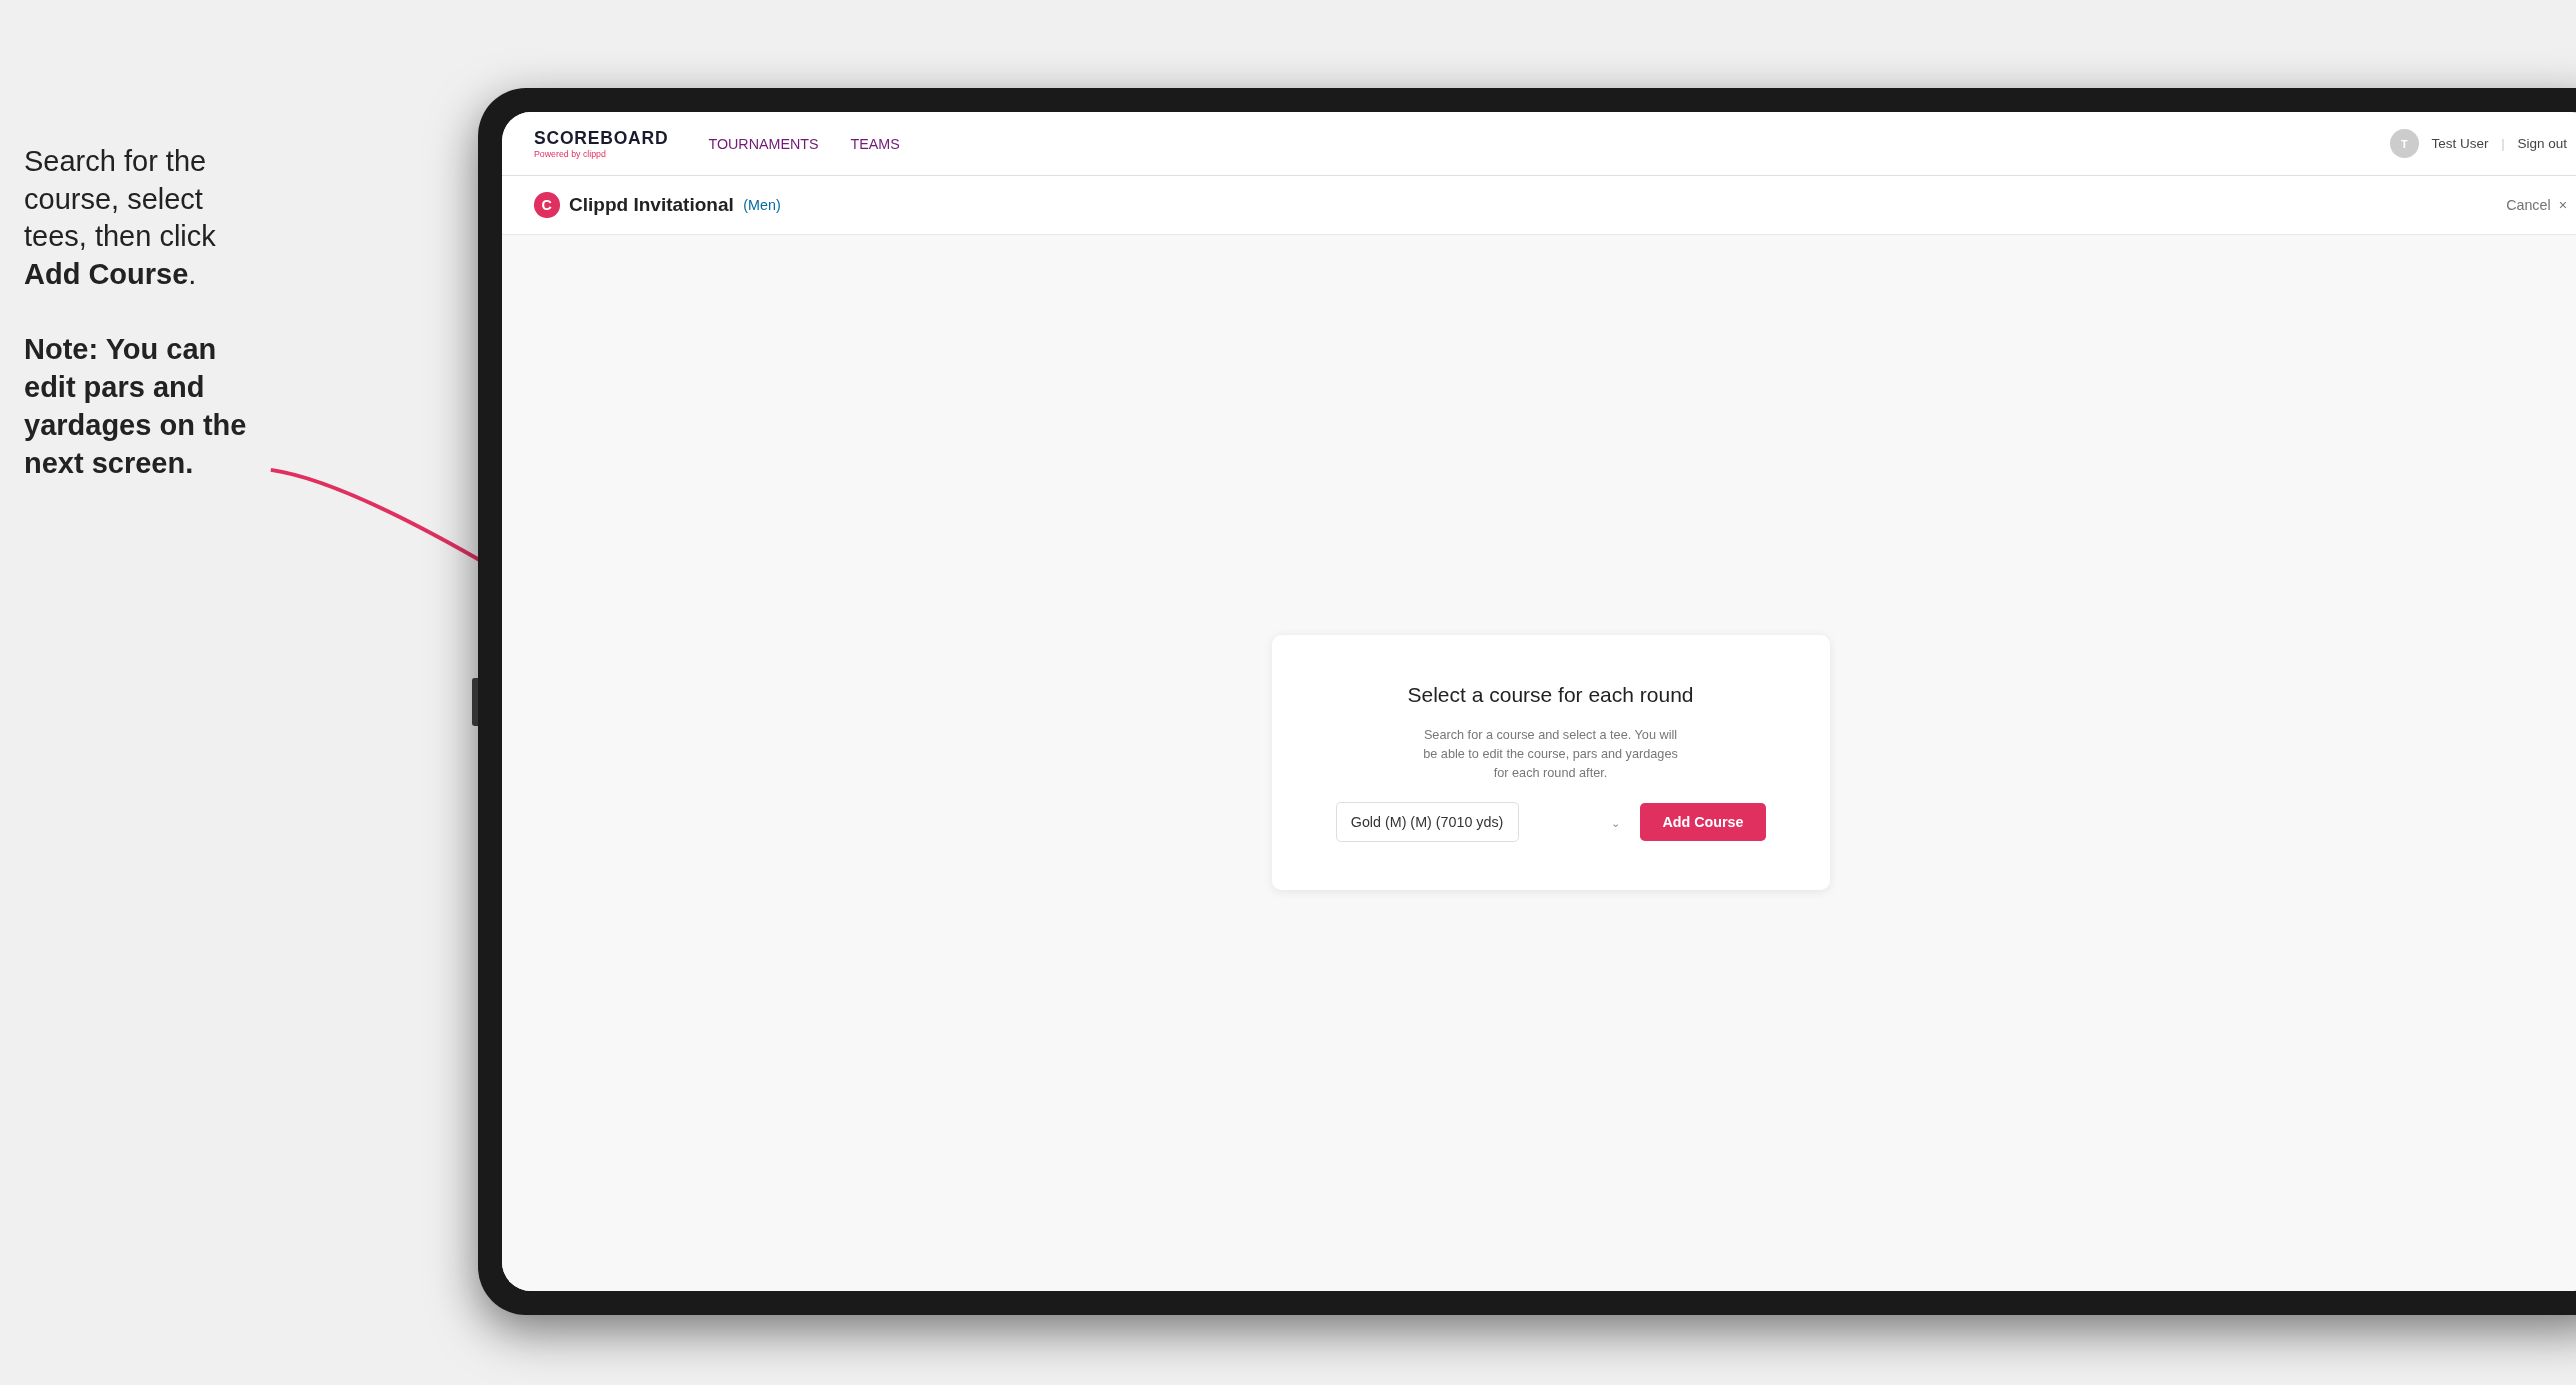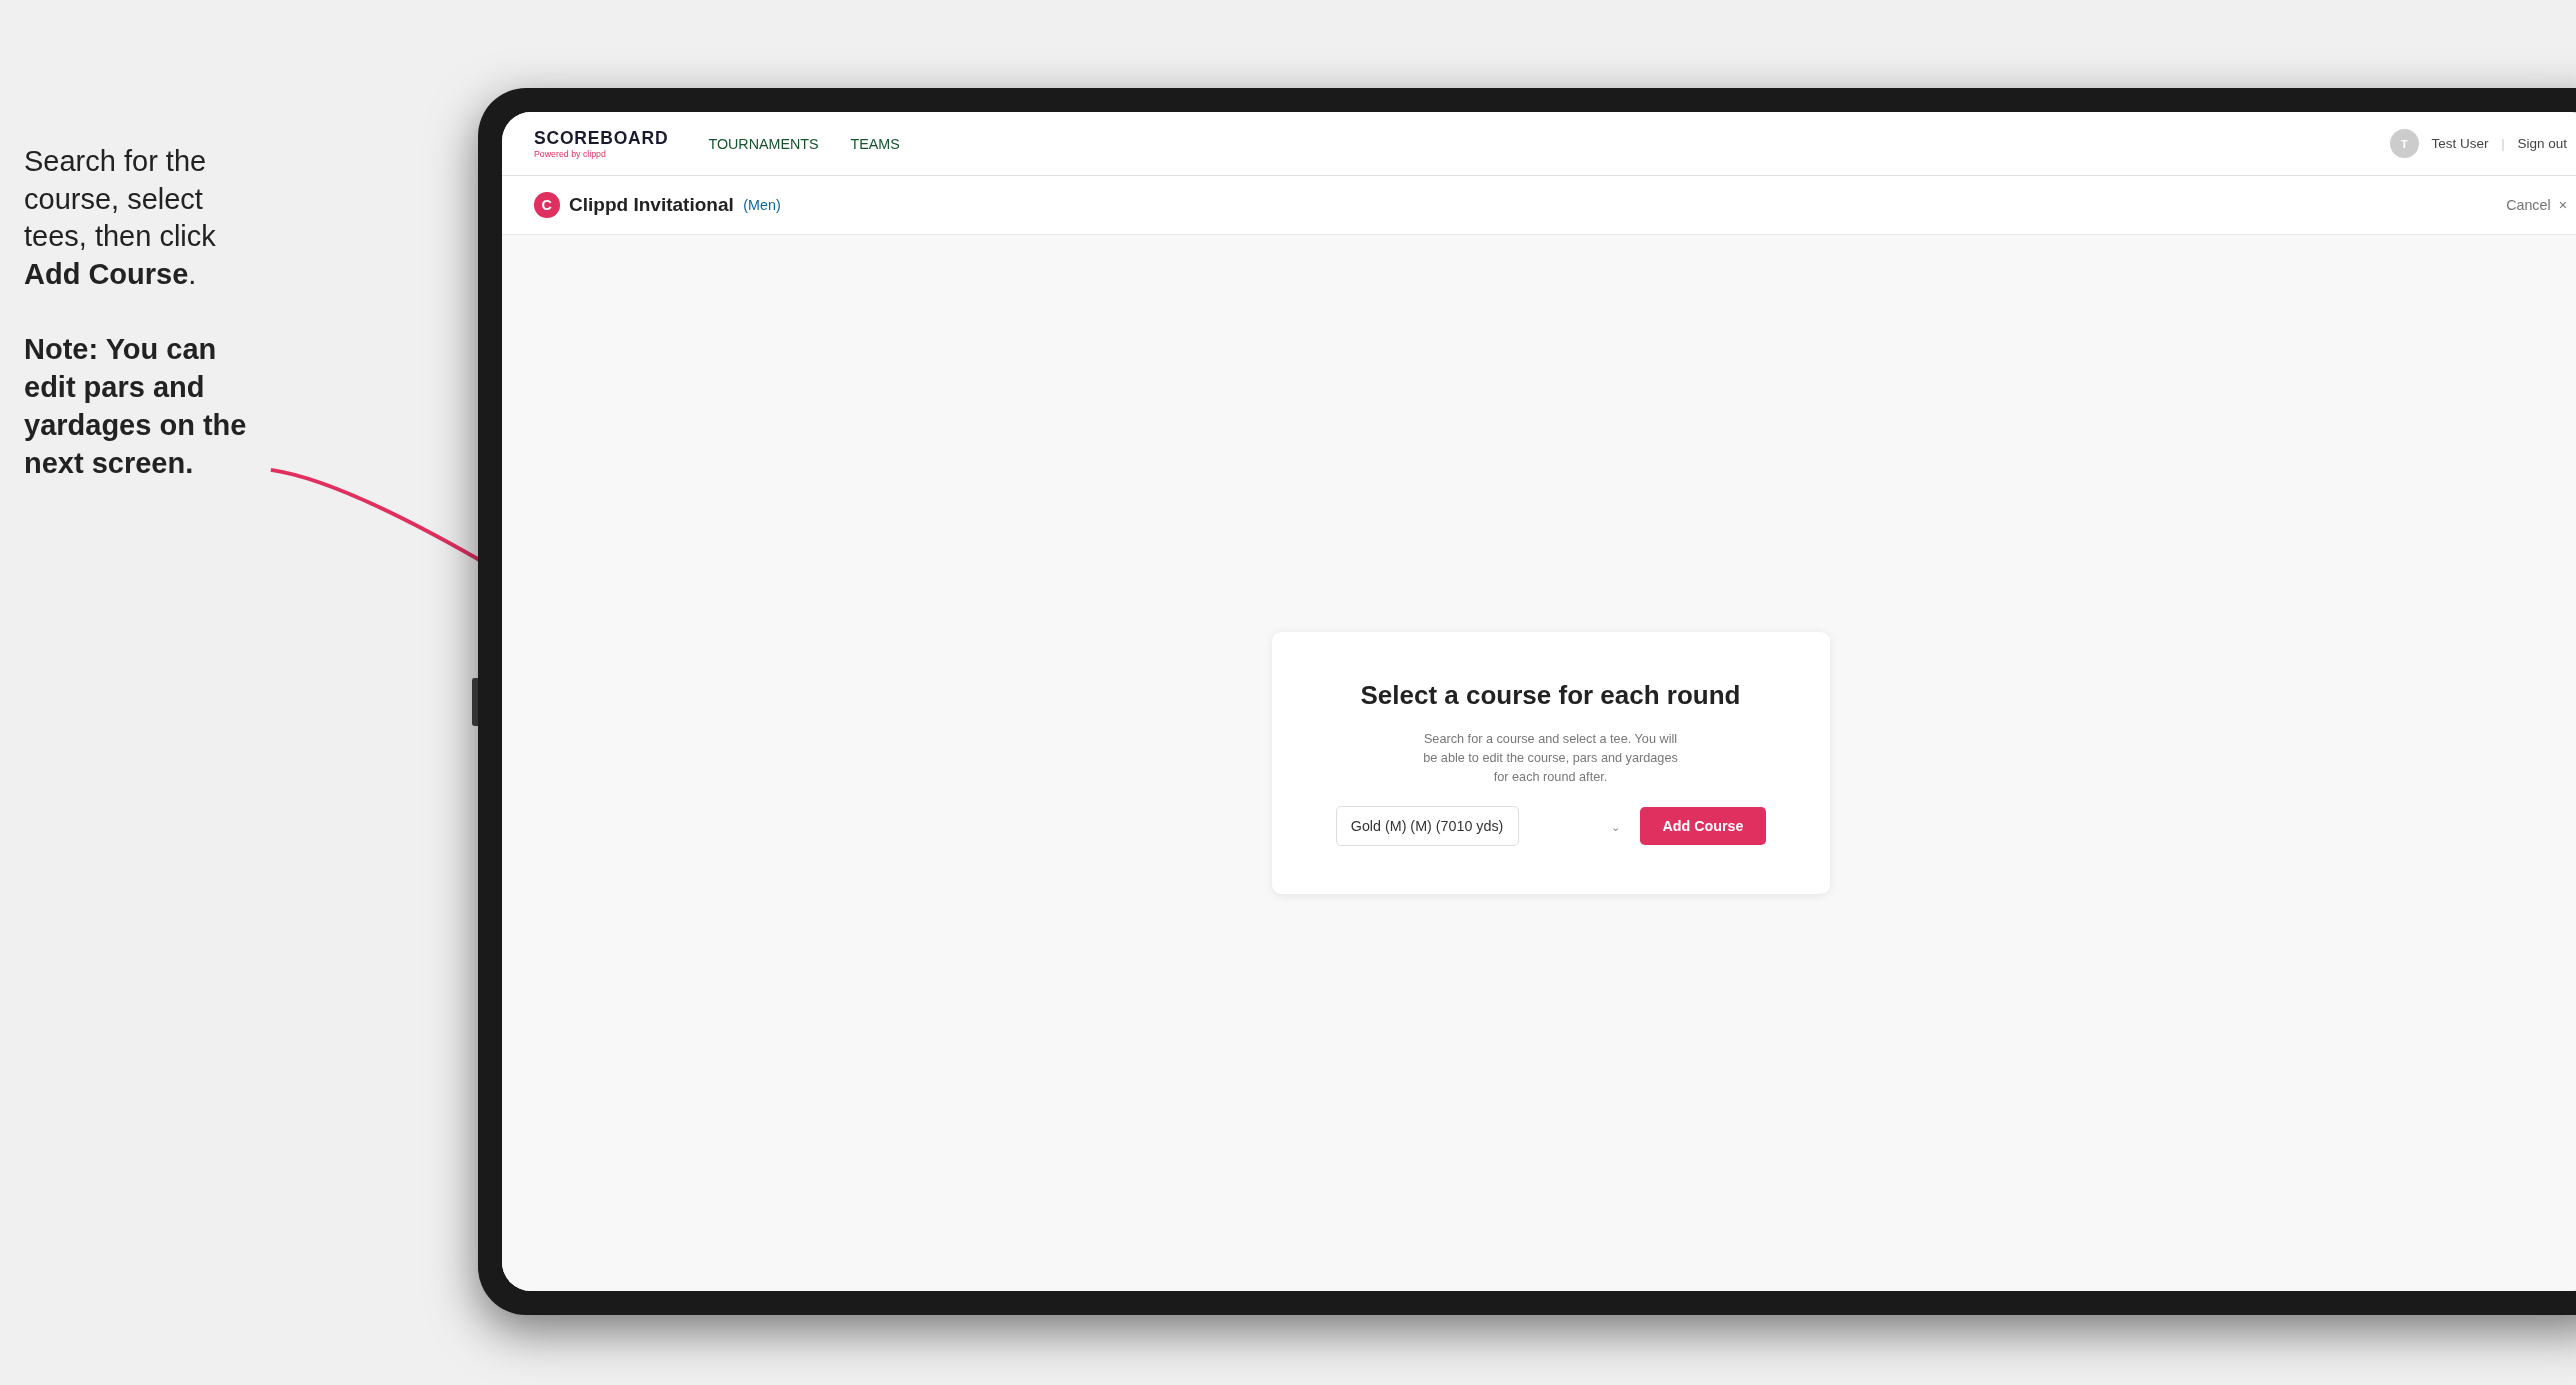--- a/index.html
+++ b/index.html
@@ -99,21 +99,21 @@
       color: #e03060;
     }
 
     .nav-links {
       display: flex;
       gap: 32px;
     }
 
     .nav-link {
       font-size: 14.3px;
-      color: #14532d;
+      color: #701a75;
       text-decoration: none;
       font-weight: 500;
       cursor: pointer;
     }
 
     .nav-right {
       display: flex;
       align-items: center;
       gap: 12.7px;
       font-size: 13.5px;
@@ -234,22 +234,22 @@
       padding: 48px 64px;
       width: 558px;
       box-shadow: 0 1.6px 9.6px rgba(0,0,0,0.08);
       display: flex;
       flex-direction: column;
       align-items: center;
       gap: 19px;
     }
 
     .card-title {
-      font-size: 26px;
-      font-weight: 700;
+      font-size: 21px;
+      font-weight: 400;
       color: #222;
       text-align: left;
     }
 
     .card-subtitle {
       font-size: 12.7px;
       color: #777;
       text-align: center;
       line-height: 1.5;
       max-width: 255px;

